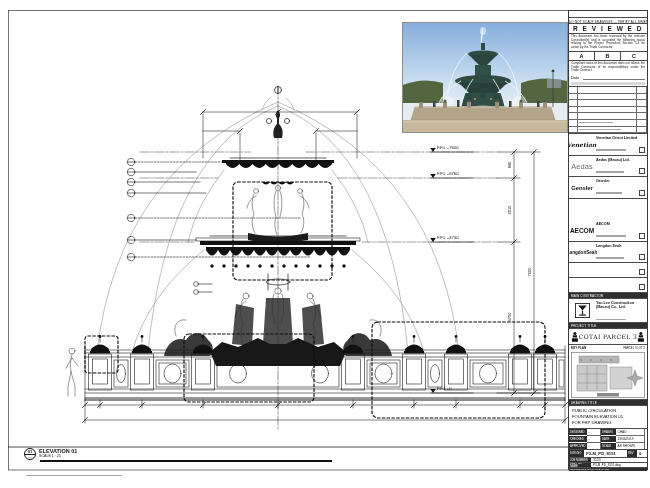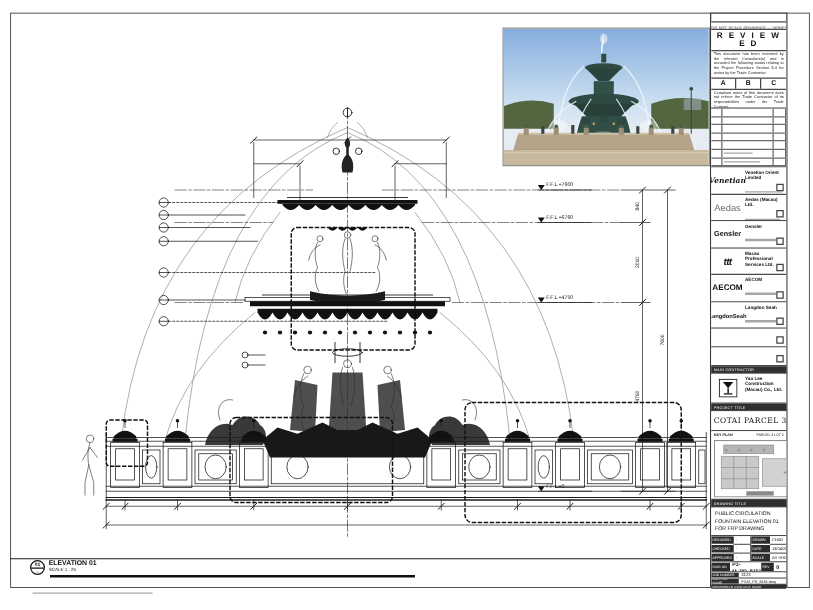--- a/index.html
+++ b/index.html
@@ -1,20 +1,20 @@
 <!DOCTYPE html>
 <html><head>
 <meta charset="utf-8">
 <style>
   html,body{margin:0;padding:0;background:#fff}
   body{width:650px;height:488px;position:relative;overflow:hidden;
        font-family:"Liberation Sans",sans-serif;color:#111}
   .abs{position:absolute}
   
-  .sidebar{position:absolute;left:568px;top:10px;width:62px;height:460px;
+  .sidebar{position:absolute;left:568px;top:10px;width:80px;height:460px;
            background:#fff;border:1px solid #3a3a3a;box-sizing:border-box}
   .sb{position:absolute;left:0;right:0;border-bottom:1px solid #4a4a4a;
       box-sizing:border-box;overflow:hidden;background:#fff}
   .bar{background:#2f2f2f;color:#fff;font-size:3px;line-height:1;
        padding:1.5px 2px;letter-spacing:.2px}
   .notebar{font-size:3px;text-align:center;letter-spacing:.2px;
            padding-top:1.5px;white-space:nowrap;border-top:1px solid #4a4a4a}
   .rvtitle{font-size:6.5px;font-weight:bold;text-align:center;letter-spacing:1.5px;
            border-bottom:1px solid #4a4a4a;padding:1px 0}
   .rvp{font-size:3.1px;line-height:1.2;padding:1px 2px;text-align:justify;color:#222}
@@ -516,28 +516,20 @@
       <div class="chk"></div></div>
   </div>
   <div class="sb c-row" style="top:166px;height:22px">
     <div class="c-logo">
         <span class="lg-gensler">Gensler</span>
       </div>
     <div class="c-body"><div class="c-org">Gensler</div>
       <i class="sm" style="width:26px"></i><br>
       <div class="chk"></div></div>
   </div>
-  <div class="sb c-row" style="top:188px;height:21px">
-    <div class="c-logo">
-        <span class="lg-ttt">ttt</span>
-      </div>
-    <div class="c-body"><div class="c-org">Macau Professional Services Ltd.</div>
-      <i class="sm" style="width:28px"></i><br>
-      <div class="chk"></div></div>
-  </div>
   <div class="sb c-row" style="top:209px;height:22px">
     <div class="c-logo">
         <span class="lg-aecom">AECOM</span>
       </div>
     <div class="c-body"><div class="c-org">AECOM</div>
       <i class="sm" style="width:30px"></i><br><br>
       <div class="chk"></div></div>
   </div>
   <div class="sb c-row" style="top:231px;height:21px">
     <div class="c-logo">

